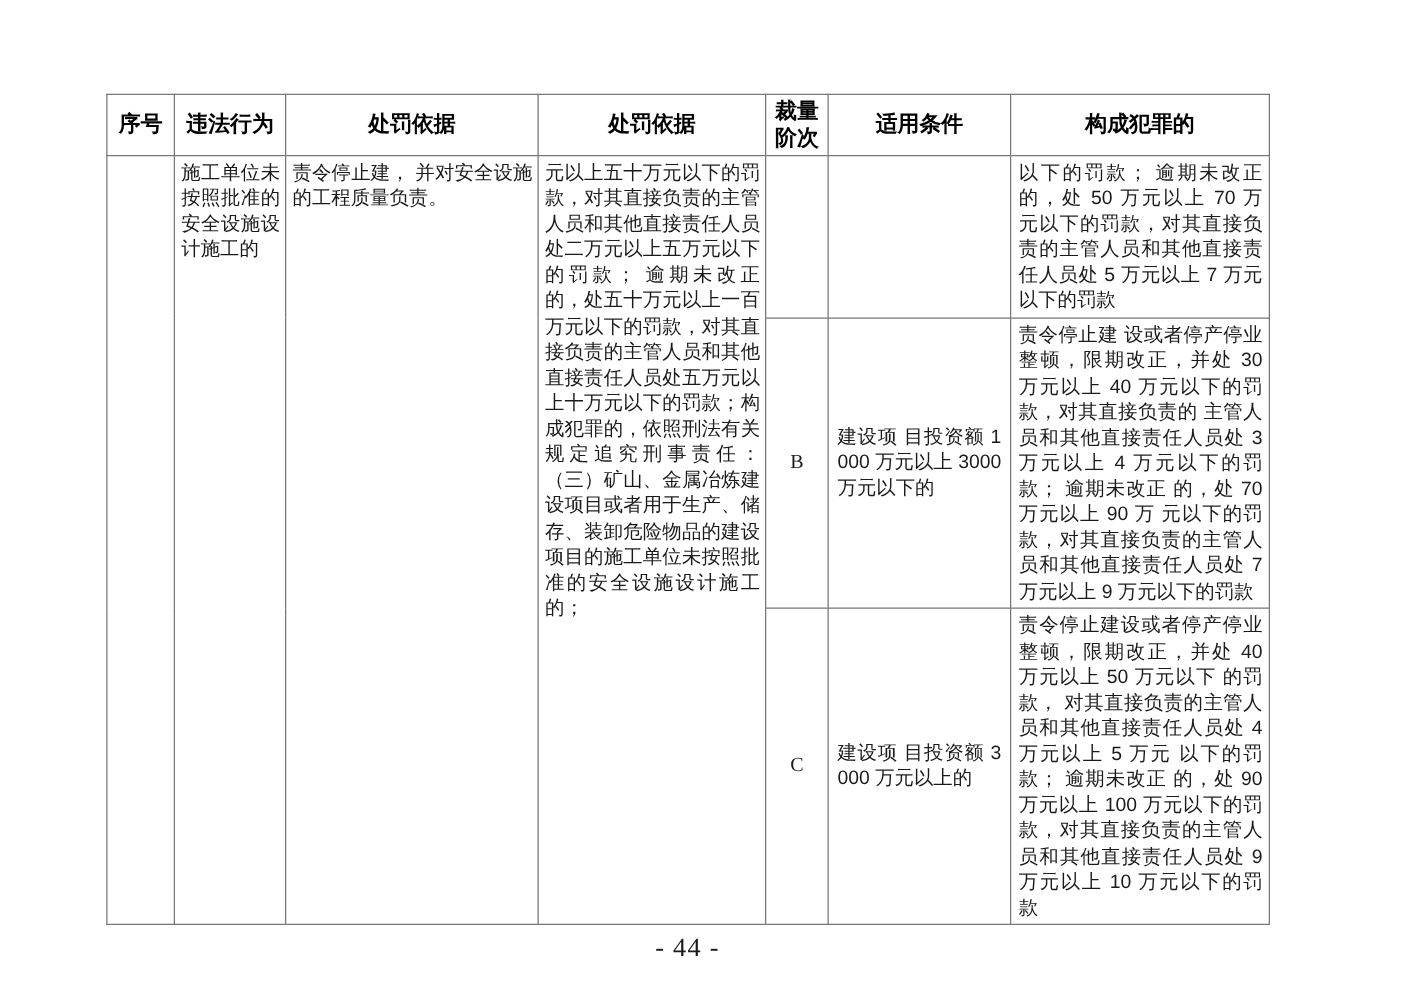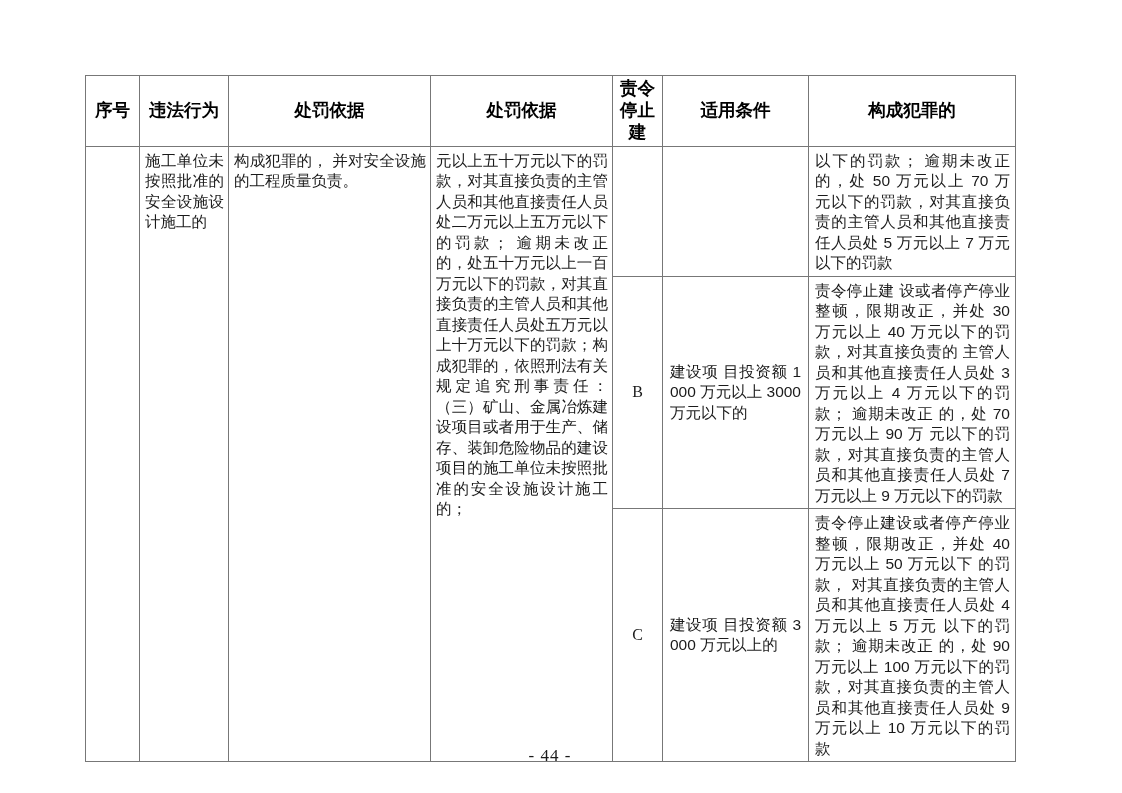--- a/index.html
+++ b/index.html
@@ -70,21 +70,21 @@
   td.std-cell {
     padding: 4px 5px 2px 6px;
   }
   .page-footer {
     position: absolute;
     left: 85px;
     top: 746px;
     width: 930px;
     text-align: center;
     font-family: "Liberation Serif", serif;
-    font-size: 17px;
+    font-size: 21px;
     color: #1a1a1a;
     letter-spacing: 1px;
   }
 </style>
 </head>
 <body>
 
 <div class="page">
 
   <table class="penalty-table">
@@ -96,30 +96,30 @@
       <col style="width:50px">
       <col style="width:146px">
       <col style="width:207px">
     </colgroup>
     <thead>
       <tr class="header-row">
         <th>序号</th>
         <th>违法行为</th>
         <th>处罚依据</th>
         <th>处罚依据</th>
-        <th>责令停止建</th>
+        <th>裁量阶次</th>
         <th>适用条件</th>
         <th>构成犯罪的</th>
       </tr>
     </thead>
     <tbody>
       <tr class="tier-row-1">
         <td class="serial-cell" rowspan="3"></td>
         <td class="violation-cell" rowspan="3">施工单位未按照批准的安全设施设计施工的</td>
-        <td class="legal-cell" rowspan="3">构成犯罪的， 并对安全设施的工程质量负责。</td>
+        <td class="legal-cell" rowspan="3">责令停止建， 并对安全设施的工程质量负责。</td>
         <td class="basis-cell" rowspan="3">元以上五十万元以下的罚款，对其直接负责的主管人员和其他直接责任人员处二万元以上五万元以下的罚款； 逾期未改正的，处五十万元以上一百万元以下的罚款，对其直接负责的主管人员和其他直接责任人员处五万元以上十万元以下的罚款；构成犯罪的，依照刑法有关规定追究刑事责任：（三）矿山、金属冶炼建设项目或者用于生产、储存、装卸危险物品的建设项目的施工单位未按照批准的安全设施设计施工的；</td>
         <td class="level-cell"></td>
         <td class="cond-cell"></td>
         <td class="std-cell">以下的罚款； 逾期未改正的，处 50 万元以上 70 万 元以下的罚款，对其直接负责的主管人员和其他直接责任人员处 5 万元以上 7 万元以下的罚款</td>
       </tr>
       <tr class="tier-row-2">
         <td class="level-cell">B</td>
         <td class="cond-cell">建设项 目投资额 1000 万元以上 3000 万元以下的</td>
         <td class="std-cell">责令停止建 设或者停产停业整顿，限期改正，并处 30 万元以上 40 万元以下的罚款，对其直接负责的 主管人员和其他直接责任人员处 3 万元以上 4 万元以下的罚款； 逾期未改正 的，处 70 万元以上 90 万 元以下的罚款，对其直接负责的主管人员和其他直接责任人员处 7 万元以上 9 万元以下的罚款</td>
       </tr>

